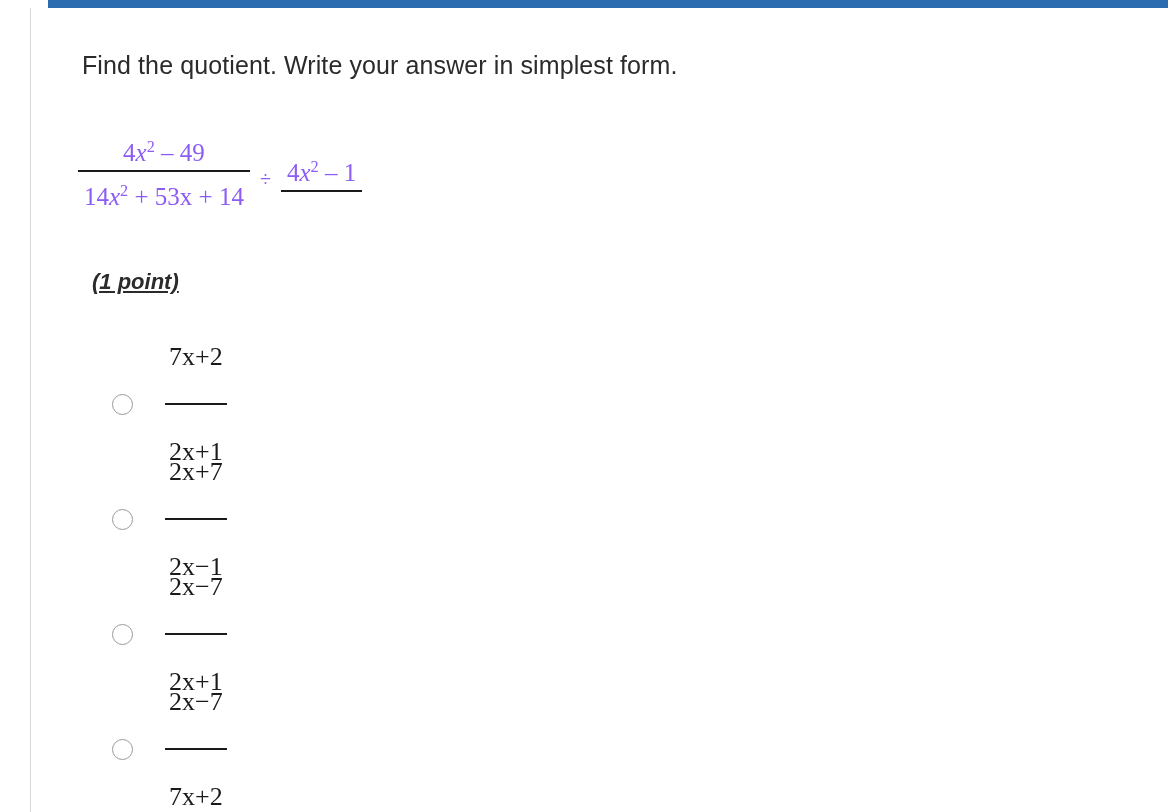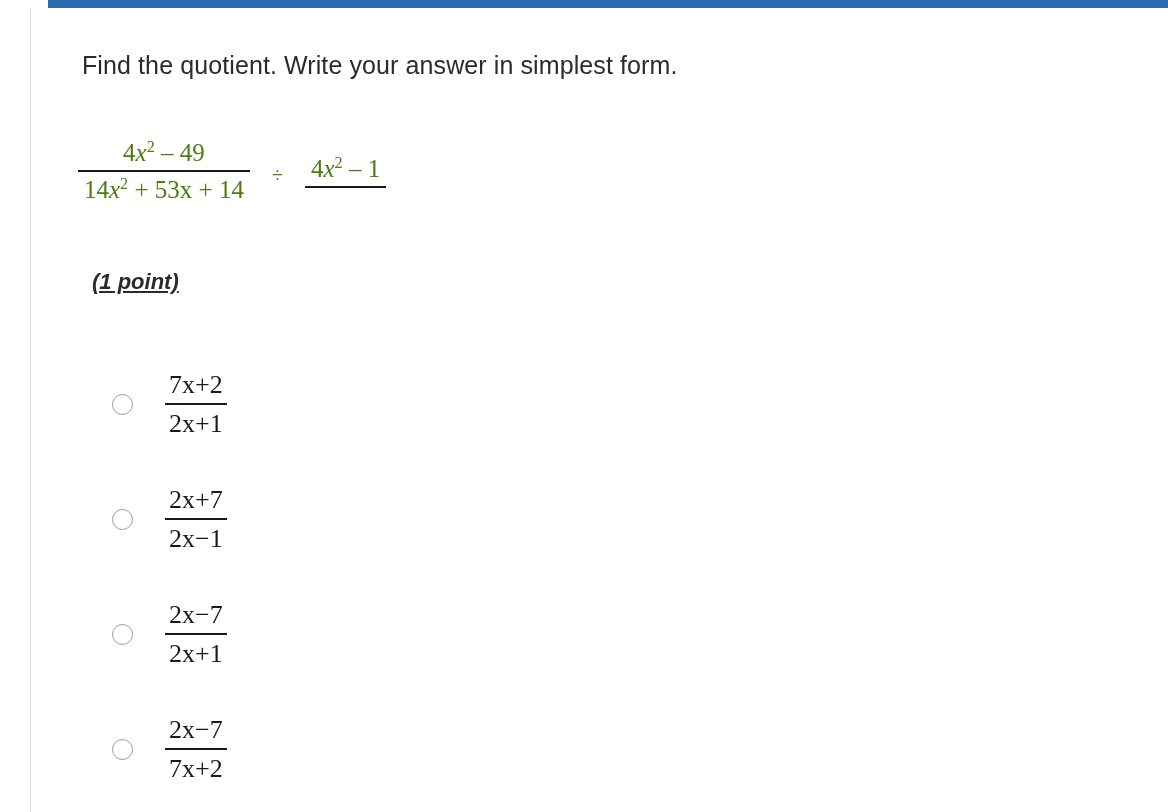--- a/index.html
+++ b/index.html
@@ -48,37 +48,36 @@
   }
 
   
   .expression {
     position: absolute;
     left: 78px;
     top: 122px;
     display: flex;
     align-items: center;
     font-family: "Liberation Serif", serif;
-    color: #4d7c0f;
-    gap: 12px;
+    color: #8b5cf6;
   }
   .frac {
     display: inline-flex;
     flex-direction: column;
     align-items: center;
     text-align: center;
   }
   .frac .num,
   .frac .den {
     padding: 0 6px;
     white-space: nowrap;
     font-size: 25px;
   }
   .frac .num { padding-bottom: 3px; }
-  .frac .den { padding-top: 4px; }
+  .frac .den { padding-top: 11px; }
   .frac .bar {
     width: 100%;
     height: 2px;
     background: #1a1a1a;
   }
   .op-div {
     font-size: 20px;
     padding: 0 10px;
     position: relative;
     top: 4px;
@@ -123,20 +122,21 @@
     flex: 0 0 auto;
     margin-right: 32px;
   }
   .opt-frac {
     display: inline-flex;
     flex-direction: column;
     align-items: center;
     font-family: "Liberation Serif", serif;
     font-size: 26px;
     color: #1a1a1a;
+    gap: 28px;
   }
   .opt-frac .num { padding: 0 4px 3px 4px; white-space: nowrap; }
   .opt-frac .den { padding: 4px 4px 0 4px; white-space: nowrap; text-align: right; }
   .opt-frac .bar {
     width: 100%;
     height: 2px;
     background: #1a1a1a;
   }
 </style>
 </head>

